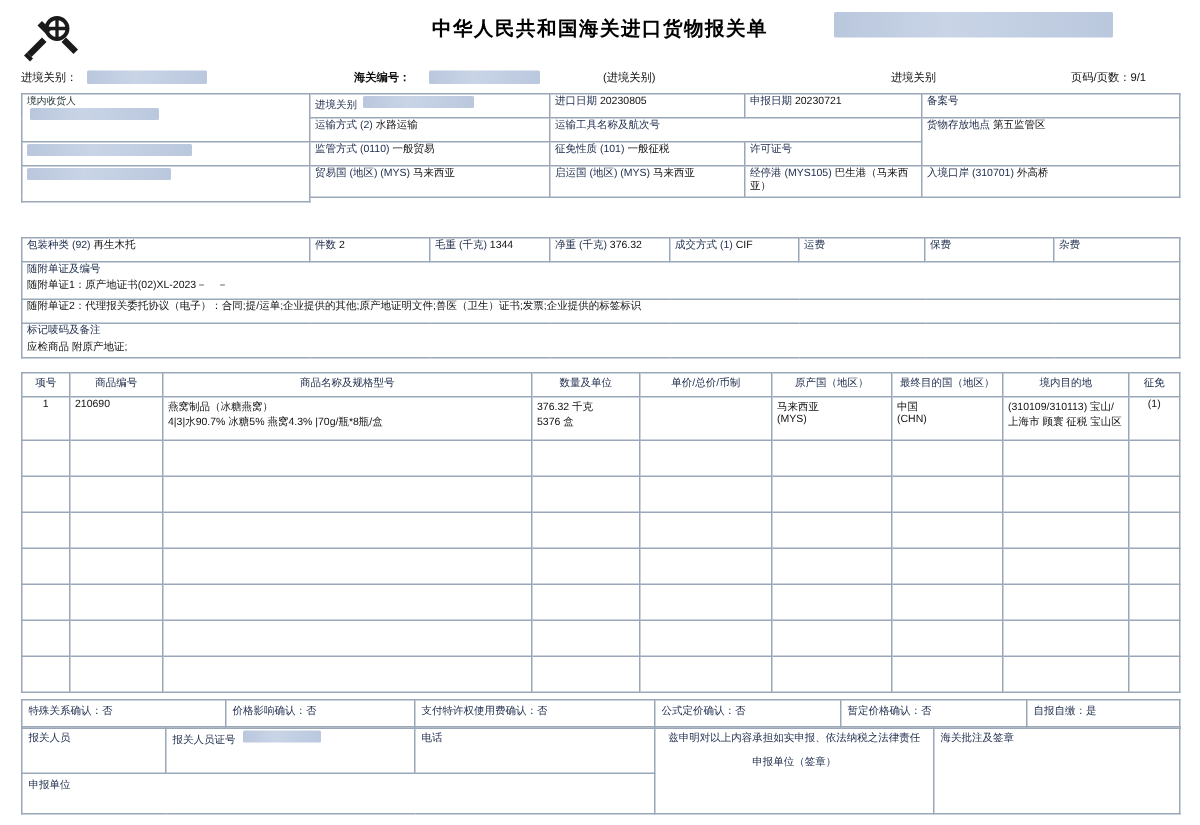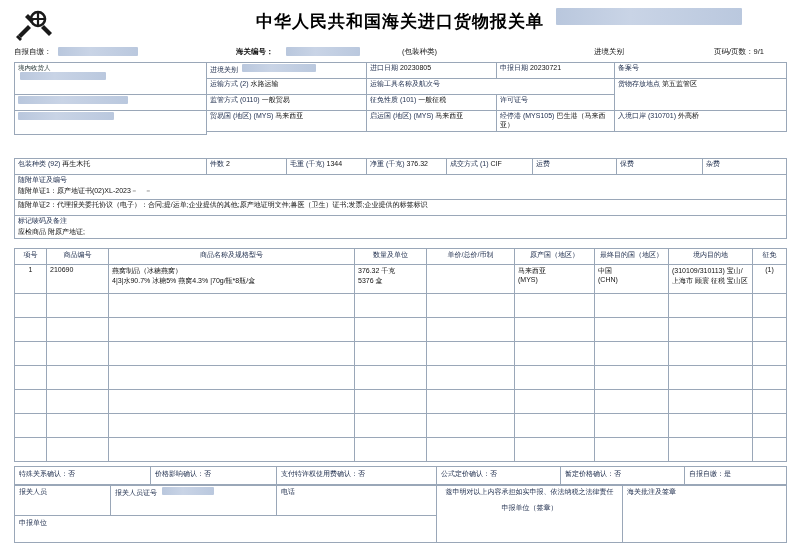--- a/index.html
+++ b/index.html
@@ -13,21 +13,21 @@
     overflow:hidden;
   }
   .page{position:relative;width:800px;height:550px;}
 
   
   .logo{
     position:absolute;left:14px;top:8px;width:40px;height:34px;
   }
   .title{
     position:absolute;left:0;top:10px;width:800px;text-align:center;
-    font-size:17px;font-weight:bold;letter-spacing:1px;color:#000;
+    font-size:13px;font-weight:bold;letter-spacing:1px;color:#000;
   }
   .redact{
     background:linear-gradient(90deg,#b9c7dd 0%,#c9d4e6 40%,#bac8de 100%);
     display:inline-block;border-radius:1px;
   }
   .hdr-redact{position:absolute;top:8px;left:556px;width:186px;height:17px;}
 
   
   .meta{position:absolute;top:46px;left:14px;width:772px;height:14px;font-size:7.5px;}
   .meta .lbl{position:absolute;top:1px;}
@@ -114,25 +114,25 @@
       <path d="M24 4 L24 18 M17 11 L31 11" stroke="#1a1a1a" stroke-width="2.2"></path>
       <path d="M30 17 L38 25 L35 28 L27 20 Z"></path>
       <path d="M14 6 L20 12 L17 15 L11 9 Z"></path>
     </g>
   </svg>
 
   <div class="title">中华人民共和国海关进口货物报关单</div>
   <div class="redact hdr-redact"></div>
 
   <div class="meta">
-    <span class="lbl m1">自报自缴：</span>
+    <span class="lbl m1">进境关别：</span>
     <span class="redact m1r" style="position:absolute;"></span>
     <span class="lbl m2">海关编号：</span>
     <span class="redact m2r" style="position:absolute;"></span>
-    <span class="lbl m3">(包装种类)</span>
+    <span class="lbl m3">(进境关别)</span>
     <span class="lbl m4">进境关别</span>
     <span class="lbl m5">页码/页数：9/1</span>
   </div>
 
   <table class="tbl">
     <colgroup>
       <col style="width:192px">
         <col style="width:160px">
         <col style="width:130px">
         <col style="width:118px">

